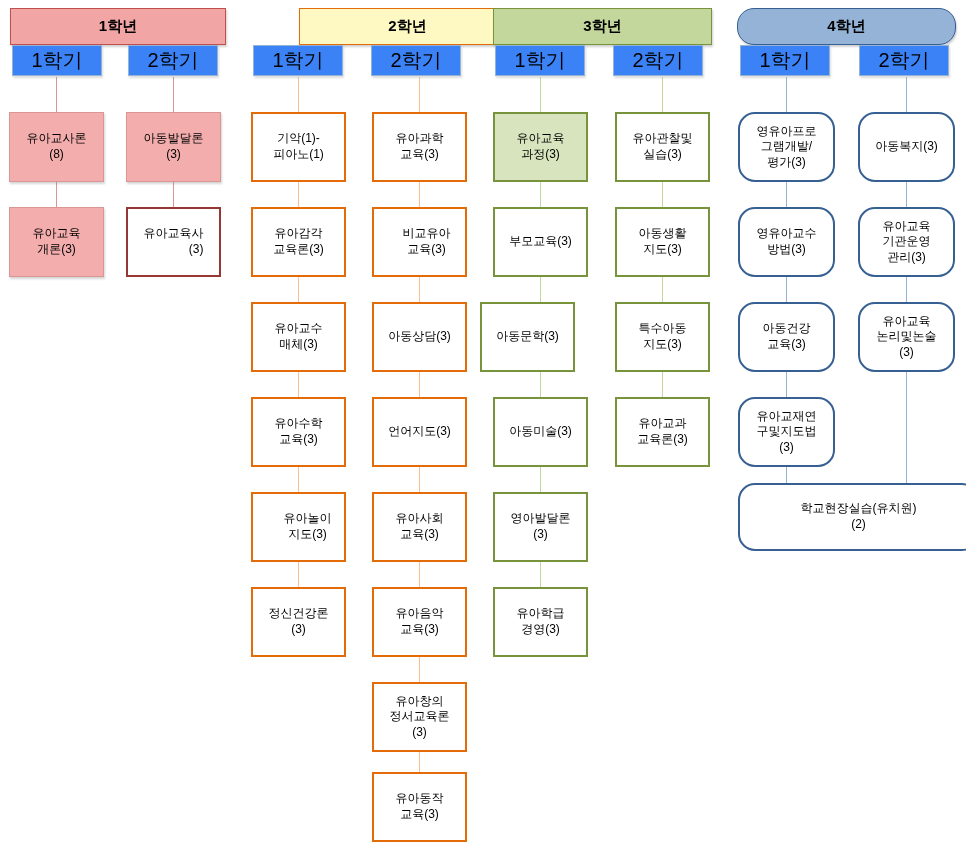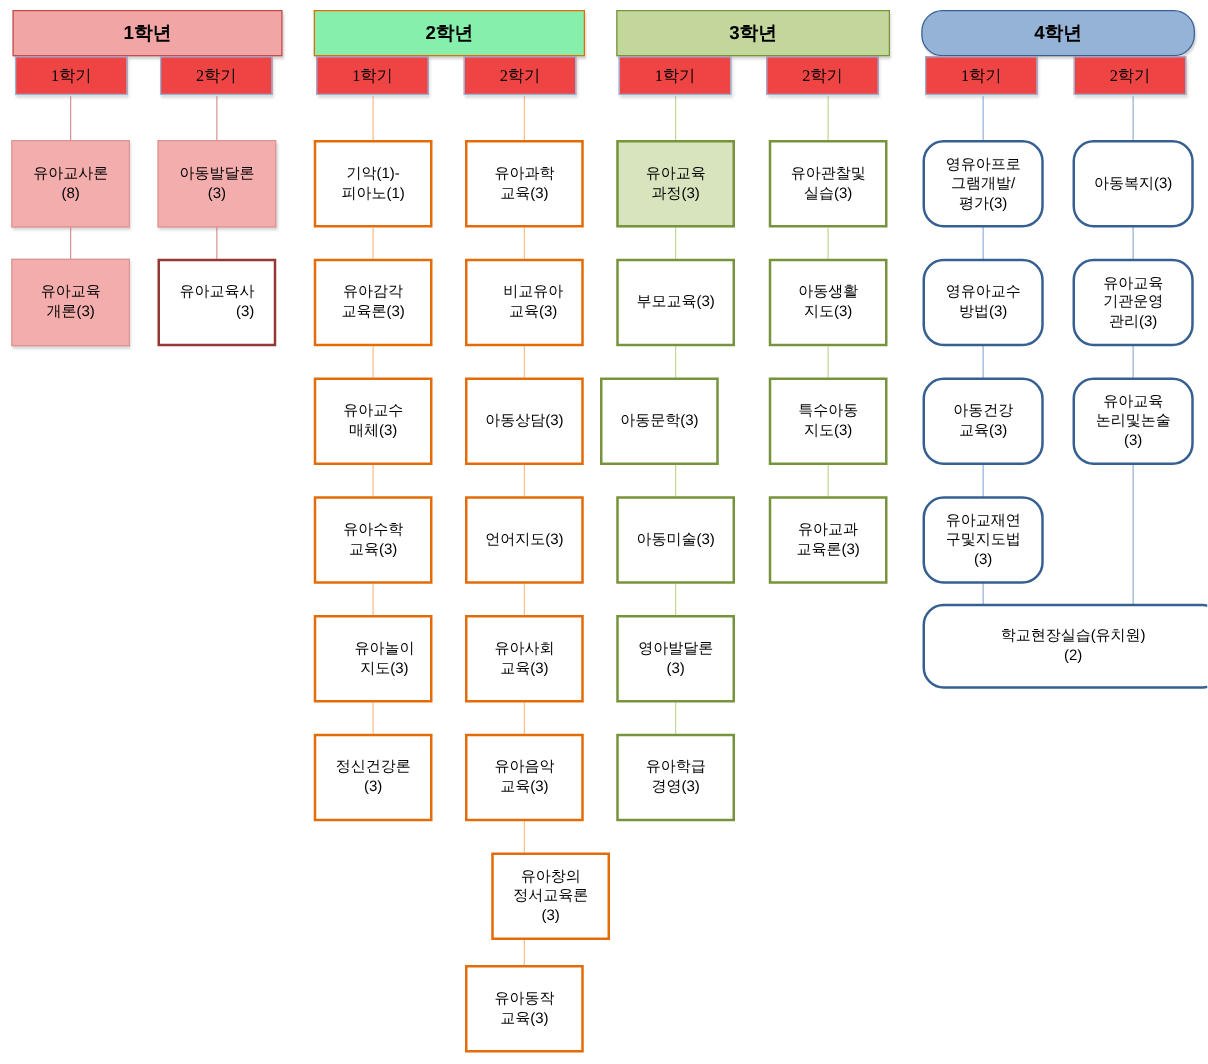--- a/index.html
+++ b/index.html
@@ -4,27 +4,27 @@
 <style>
   * { margin:0; padding:0; box-sizing:border-box; }
   html,body { background:#ffffff; }
   body { font-family:"Liberation Sans","DejaVu Sans",sans-serif; color:#000; }
   .canvas { position:relative; width:966px; height:851px; background:#fff; overflow:hidden; }
 
   .hdr { position:absolute; top:8px; height:37px; border:1px solid; display:flex;
          align-items:center; justify-content:center; font-size:15px; font-weight:bold;
          z-index:3; box-shadow:1px 2px 2px rgba(120,120,120,0.35); }
   .y1 { background:#f2a5a5; border-color:#c0504d; }
-  .y2 { background:#86efac; border-color:#e36c09; }
+  .y2 { background:#fef9c3; border-color:#e36c09;margin-left:48px; }
   .y3 { background:#c3d69b; border-color:#77933c; }
   .y4 { background:#95b3d7; border-color:#376092; }
 
-  .sem { position:absolute; top:45px; width:90px; height:31px; background:#ef4444;
+  .sem { position:absolute; top:45px; width:90px; height:31px; background:#3b82f6;
          border:1px solid #95b3d7; display:flex; align-items:center; justify-content:center;
-         font-size:13px; z-index:4; box-shadow:1px 2px 2px rgba(120,120,120,0.25);font-family:Liberation Serif, serif; }
+         font-size:20px; z-index:4; box-shadow:1px 2px 2px rgba(120,120,120,0.25); }
 
   .box { position:absolute; width:95px; height:70px; background:#fff; border:2px solid #888;
          display:flex; align-items:center; justify-content:center; text-align:center;
          font-size:12px; line-height:1.3; white-space:pre-line; z-index:2; padding:2px; }
   .b1f { background:#f3adad; border:1px solid #d99694; box-shadow:1px 2px 2px rgba(120,120,120,0.3); }
   .b1o { background:#fff; border:2.5px solid #953735; }
   .b2  { border-color:#e36c09; }
   .b3  { border-color:#77933c; }
   .b3f { background:#d7e4bd; border-color:#77933c; }
   .b4  { border-color:#376092; width:97px;border-radius:17px; }
@@ -79,21 +79,21 @@
   <div class="box b2" style="left:372px; top:112px;">유아과학
 교육(3)</div>
   <div class="box b2" style="left:372px; top:207px;padding-left:16px;">비교유아
 교육(3)</div>
   <div class="box b2" style="left:372px; top:302px;">아동상담(3)</div>
   <div class="box b2" style="left:372px; top:397px;">언어지도(3)</div>
   <div class="box b2" style="left:372px; top:492px;">유아사회
 교육(3)</div>
   <div class="box b2" style="left:372px; top:587px;">유아음악
 교육(3)</div>
-  <div class="box b2" style="left:372px; top:682px;margin-left:21px;">유아창의
+  <div class="box b2" style="left:372px; top:682px;">유아창의
 정서교육론
 (3)</div>
   <div class="box b2" style="left:372px; top:772px;">유아동작
 교육(3)</div>
 
   <div class="hdr y3" style="left:493px; width:219px;">3학년</div>
   <div class="sem" style="left:495px;">1학기</div>
   <div class="sem" style="left:613px;">2학기</div>
 
   <div class="box b3f" style="left:493px; top:112px;">유아교육

